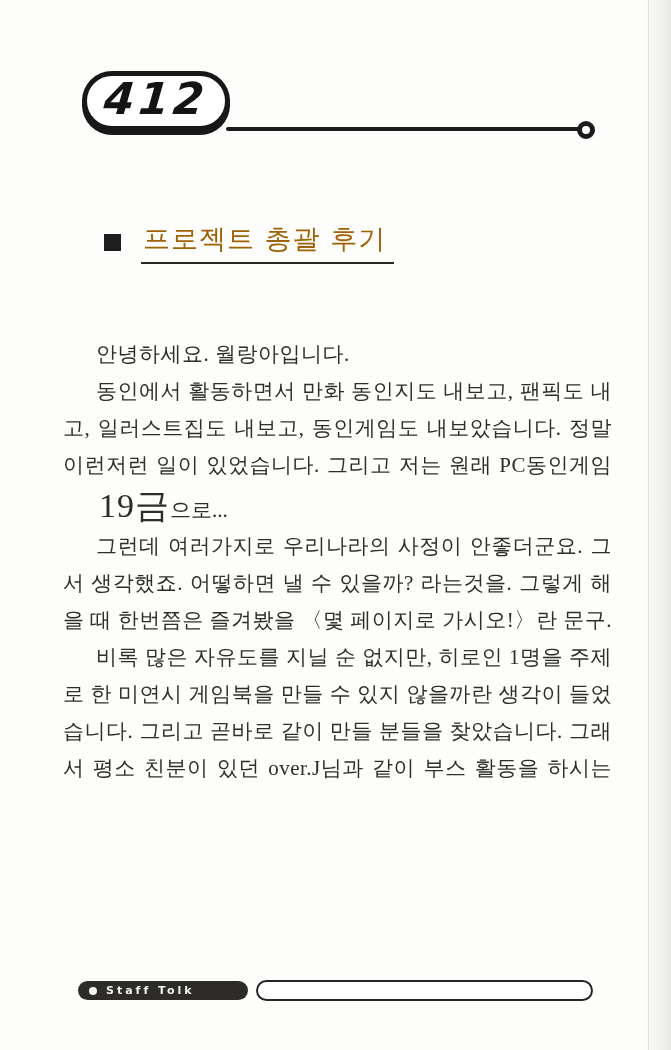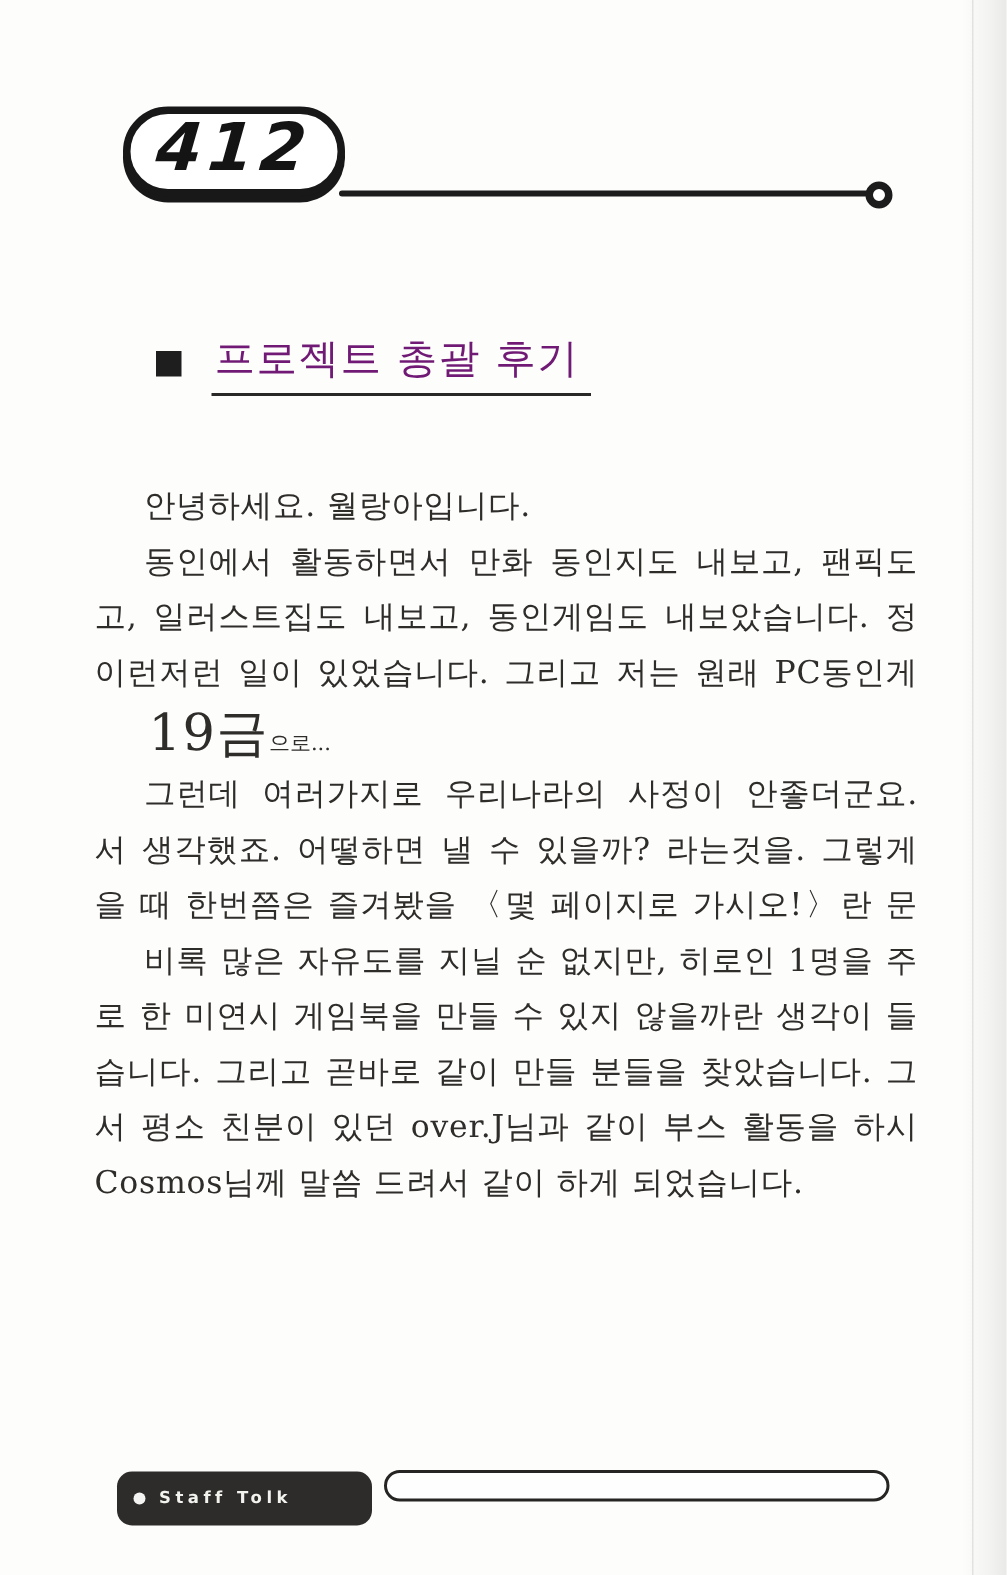--- a/index.html
+++ b/index.html
@@ -82,30 +82,31 @@
   }
   .heading-sq {
     width: 17px; height: 17px;
     background: #1e1e1e;
     margin-right: 20px;
     flex: none;
   }
   .heading-title {
     font-size: 27px;
     letter-spacing: 1px;
-    color: #701a75;
+    color: #a16207;
     border-bottom: 2px solid #2a2826;
     padding: 0 8px 5px 2px;
   }
 
   
   .bodytext {
     position: absolute;
-    left: 63px; top: 319px;
+    left: 63px; top: 336px;
     width: 549px;
+    font-family: Liberation Serif, serif;
   }
   .line {
     height: 37px;
     line-height: 37px;
     font-size: 21px;
     letter-spacing: 0.5px;
     white-space: nowrap;
     overflow: hidden;
   }
   .line.j {
@@ -116,27 +117,27 @@
   .line.ind { text-indent: 33px; }
 
   .line-big {
     height: 44px;
     line-height: 44px;
     padding-left: 36px;
     white-space: nowrap;
     overflow: hidden;
   }
   .big-txt { font-size: 34px; letter-spacing: 1px; }
-  .small-txt { font-size: 14px; margin-top: 36px; }
+  .small-txt { font-size: 21px; margin-top: 36px; }
 
   
   .staff-tab {
     position: absolute;
     left: 78px; top: 981px;
-    width: 170px; height: 36px;
+    width: 170px; height: 19px;
     background: #2e2c2a;
     border-radius: 10px;
     display: flex; align-items: center;
     padding-left: 11px;
     box-sizing: border-box;
   }
   .staff-dot {
     width: 8px; height: 8px;
     background: #f4f4f2;
     border-radius: 50%;
@@ -187,21 +188,20 @@
     <div class="line-big">
       <span class="big-txt">19금</span><span class="small-txt">으로...</span>
     </div>
     <div class="line ind j">그런데 여러가지로 우리나라의 사정이 안좋더군요. 그래</div>
     <div class="line j">서 생각했죠. 어떻하면 낼 수 있을까? 라는것을. 그렇게 해</div>
     <div class="line j">을 때 한번쯤은 즐겨봤을 〈몇 페이지로 가시오!〉란 문구. 이</div>
     <div class="line ind j">비록 많은 자유도를 지닐 순 없지만, 히로인 1명을 주제</div>
     <div class="line j">로 한 미연시 게임북을 만들 수 있지 않을까란 생각이 들었</div>
     <div class="line j">습니다. 그리고 곧바로 같이 만들 분들을 찾았습니다. 그래</div>
     <div class="line j">서 평소 친분이 있던 over.J님과 같이 부스 활동을 하시는</div>
-    <div class="line">Cosmos님께 말씀 드려서 같이 하게 되었습니다.</div>
   </div>
 
   <div class="staff-tab">
     <span class="staff-dot"></span>
     <span class="staff-label">Staff Tolk</span>
   </div>
   <div class="outline-pill"></div>
 </div>
 
 </body></html>

